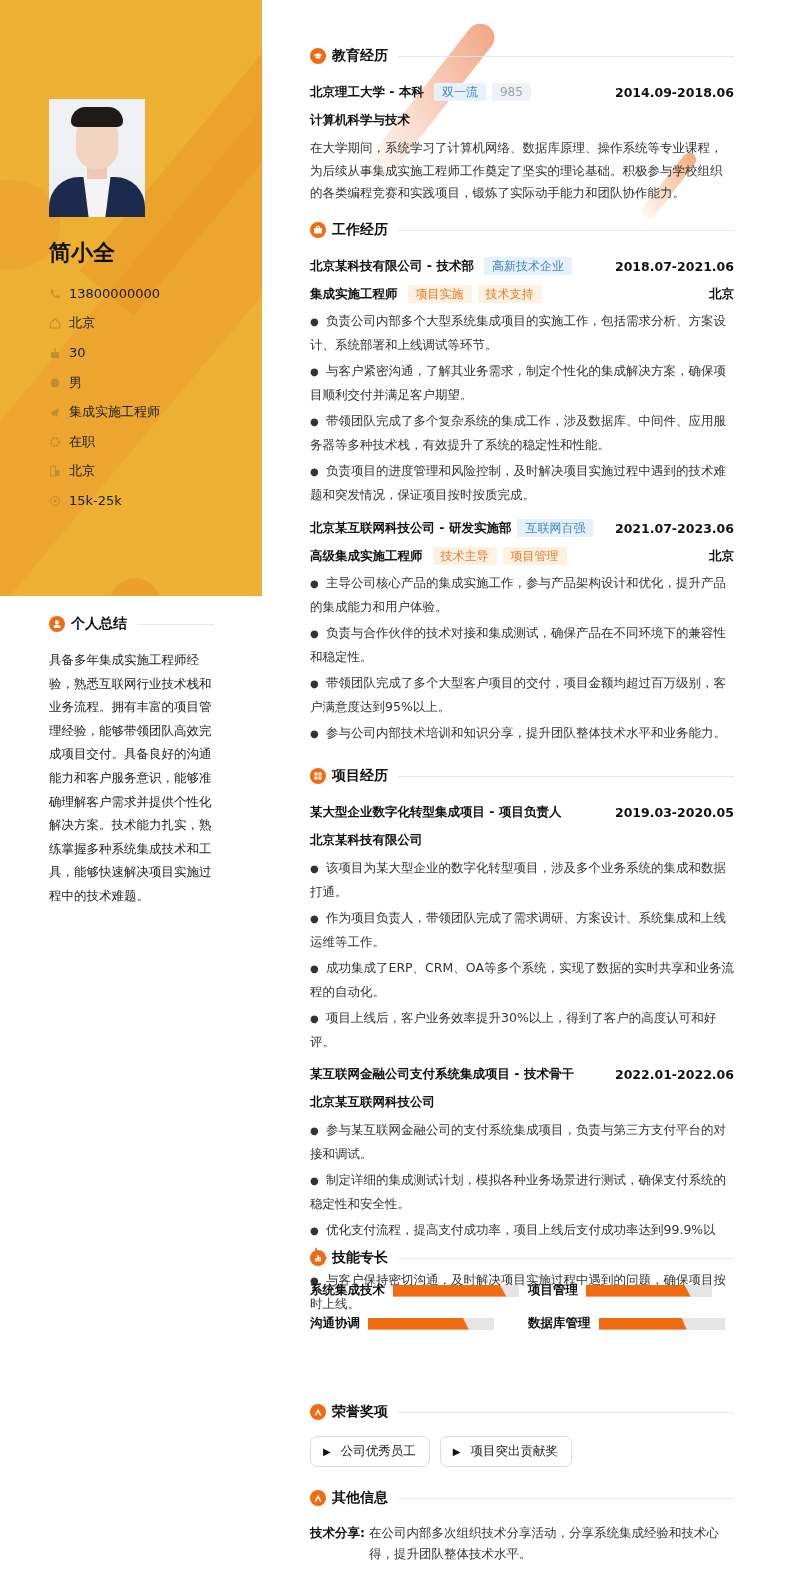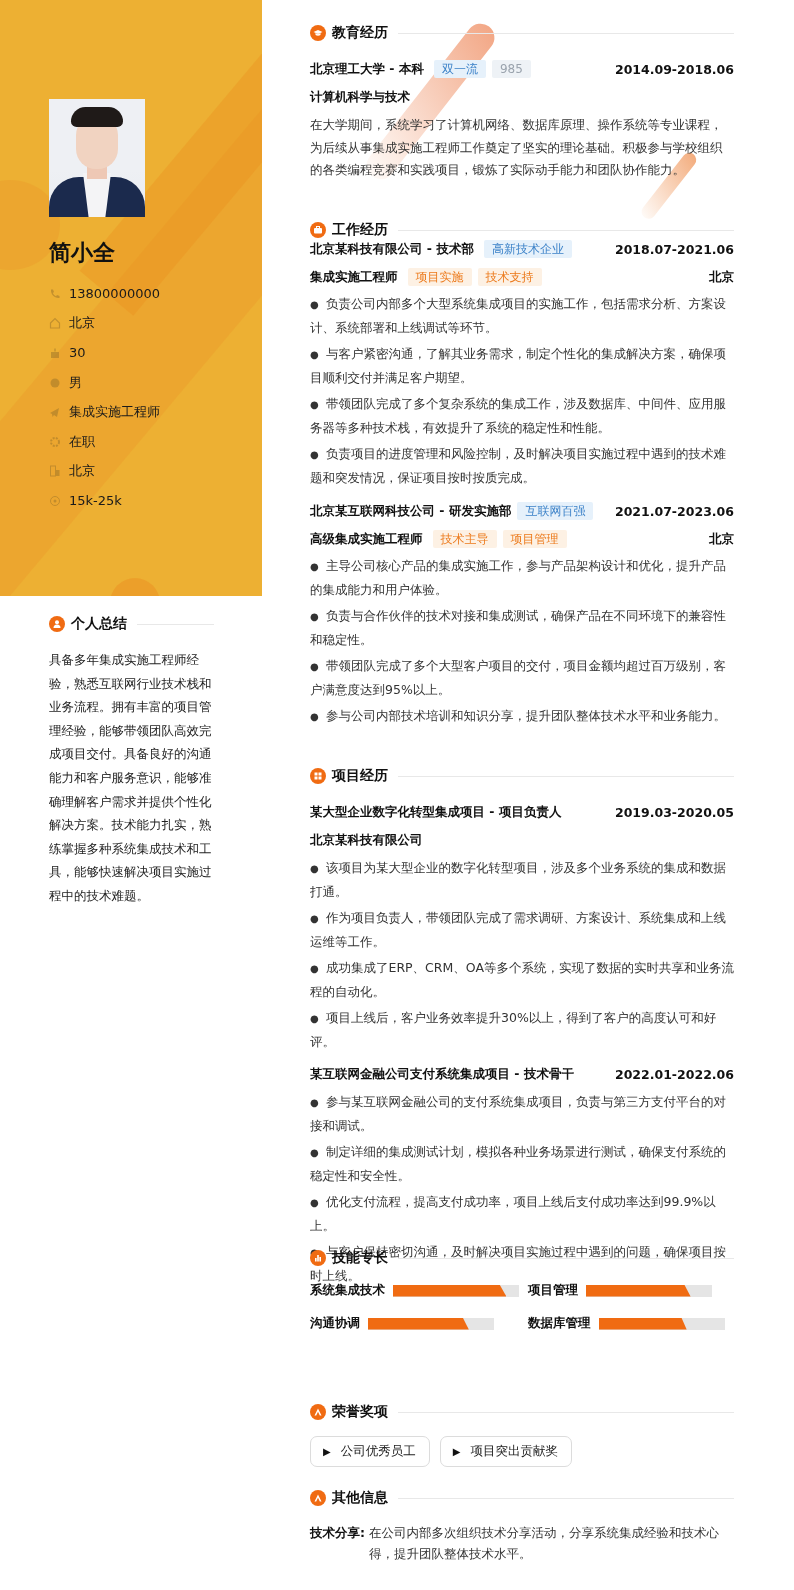--- a/index.html
+++ b/index.html
@@ -157,21 +157,21 @@
         <span class="sec-title">个人总结</span>
         <span class="sec-line"></span>
       </div>
       <div class="summary-text">具备多年集成实施工程师经验，熟悉互联网行业技术栈和业务流程。拥有丰富的项目管理经验，能够带领团队高效完成项目交付。具备良好的沟通能力和客户服务意识，能够准确理解客户需求并提供个性化解决方案。技术能力扎实，熟练掌握多种系统集成技术和工具，能够快速解决项目实施过程中的技术难题。</div>
     </div>
   </div>
 
   <div class="deco1"></div>
   <div class="deco2"></div>
 
-  <div class="section" style="top:23px;">
+  <div class="section" style="top:46px;">
     <div class="sec-head">
       <span class="sec-icon">
           <svg viewBox="0 0 10 10">
             <path d="M0.5 4L5 2l4.5 2L5 6z" fill="#fff"></path>
             <path d="M2.5 5v2c1.5 1 3.5 1 5 0V5L5 6.3z" fill="#fff"></path>
           </svg>
         </span>
       <span class="sec-title">教育经历</span>
       <span class="sec-line"></span>
     </div>
@@ -195,21 +195,21 @@
           <svg viewBox="0 0 10 10">
             <rect x="1" y="3" width="8" height="5.5" rx="1" fill="#fff"></rect>
             <rect x="3.5" y="1.5" width="3" height="2" fill="none" stroke="#fff" stroke-width="1"></rect>
           </svg>
         </span>
       <span class="sec-title">工作经历</span>
       <span class="sec-line"></span>
     </div>
 
     <div>
-      <div class="row" style="">
+      <div class="row" style="margin-top:17px;">
         <div class="row-left">
           <span>北京某科技有限公司 - 技术部</span>
           <span class="tag tag-blue" style="margin-left:10px;">高新技术企业</span>
         </div>
         <span>2018.07-2021.06</span>
       </div>
       <div class="row" style="margin-top:10px;">
         <div class="row-left">
           <span>集成实施工程师</span>
           <span class="tag tag-orange" style="margin-left:10px;">项目实施</span>
@@ -278,20 +278,23 @@
         <li><span class="dot">●</span><span>成功集成了ERP、CRM、OA等多个系统，实现了数据的实时共享和业务流程的自动化。</span></li>
         <li><span class="dot">●</span><span>项目上线后，客户业务效率提升30%以上，得到了客户的高度认可和好评。</span></li>
       </ul>
     </div>
 
     <div>
       <div class="row" style="margin-top:13px;">
         <span>某互联网金融公司支付系统集成项目 - 技术骨干</span>
         <span>2022.01-2022.06</span>
       </div>
+      <div class="row" style="margin-top:11px;">
+        <span>北京某互联网科技公司</span>
+      </div>
       <ul class="bullets" style="margin-top:7px;">
         <li><span class="dot">●</span><span>参与某互联网金融公司的支付系统集成项目，负责与第三方支付平台的对接和调试。</span></li>
         <li><span class="dot">●</span><span>制定详细的集成测试计划，模拟各种业务场景进行测试，确保支付系统的稳定性和安全性。</span></li>
         <li><span class="dot">●</span><span>优化支付流程，提高支付成功率，项目上线后支付成功率达到99.9%以上。</span></li>
         <li><span class="dot">●</span><span>与客户保持密切沟通，及时解决项目实施过程中遇到的问题，确保项目按时上线。</span></li>
       </ul>
     </div>
   </div>
 
   <div class="section" style="top:1248px;">

